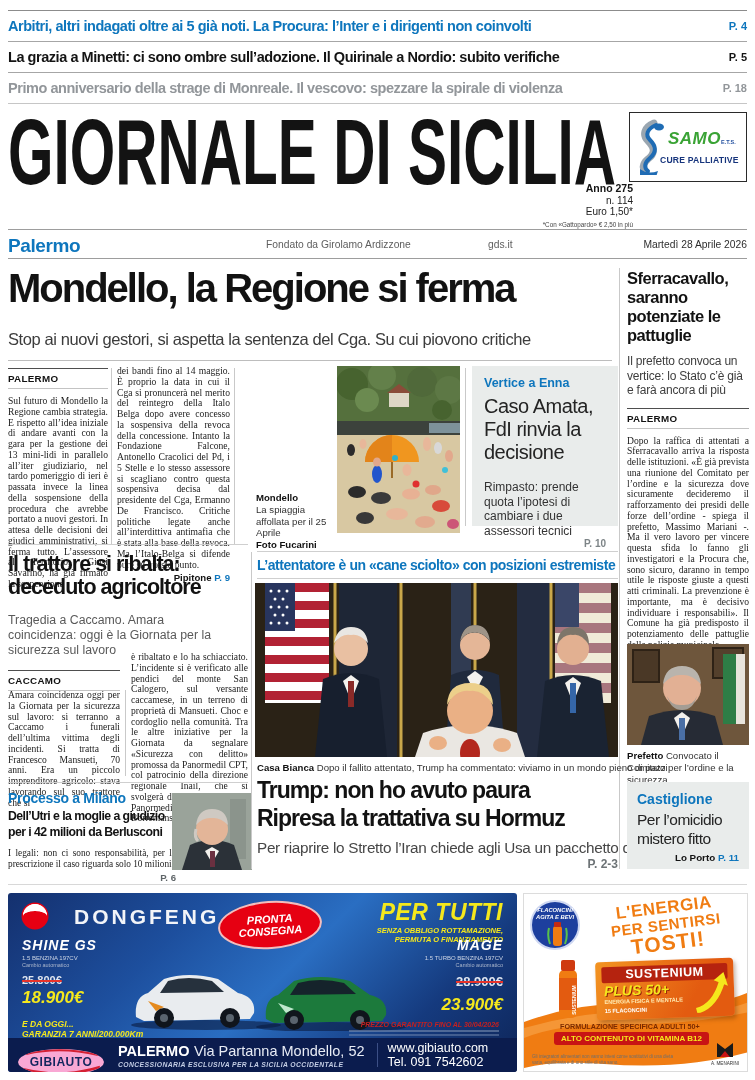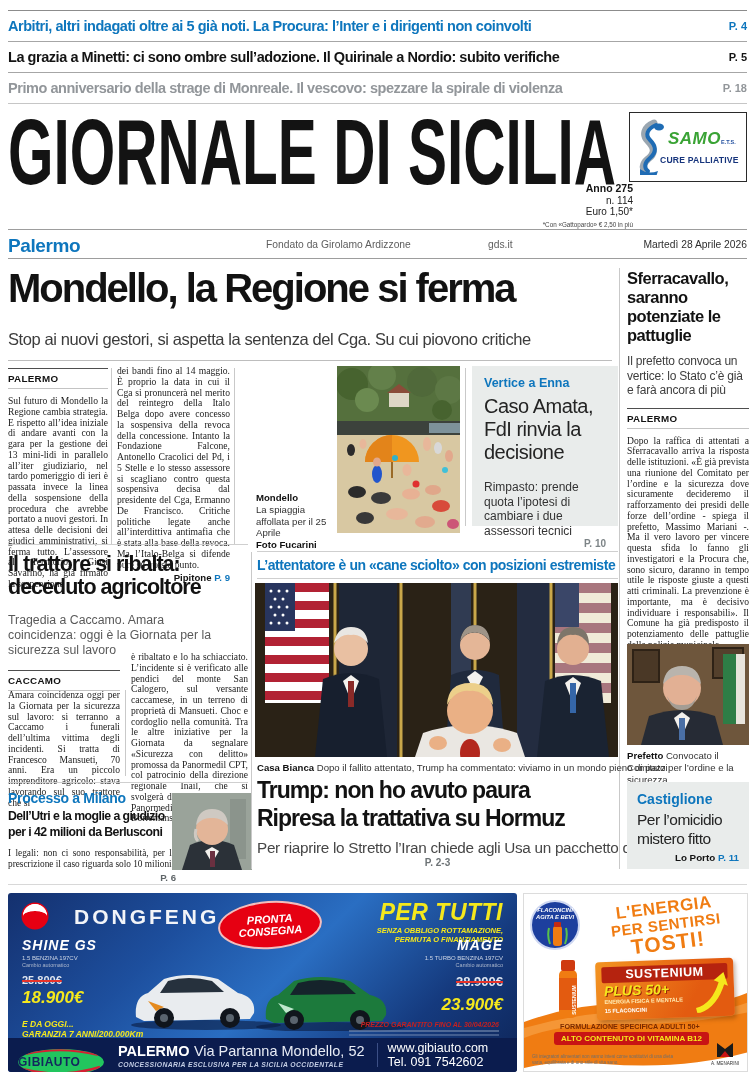--- a/index.html
+++ b/index.html
@@ -281,21 +281,21 @@
   </svg>
 
   <div class="abs capt nw" style="left:257px; top:762px; width:361px;">
     <b>Casa Bianca</b> <span>Dopo il fallito attentato, Trump ha commentato: viviamo in un mondo pieno di pazzi</span>
   </div>
 
   <div class="abs" style="left:257px; top:776px; width:361px;">
     <div class="nw" style="font-weight:bold; font-size:23px; line-height:28px; letter-spacing:-1px; color:#121212;">Trump: non ho avuto paura</div>
     <div class="nw" style="font-weight:bold; font-size:23px; line-height:28px; letter-spacing:-1px; color:#121212;">Ripresa la trattativa su Hormuz</div>
     <div class="nw" style="font-size:15.3px; letter-spacing:-0.3px; color:#464646; margin-top:7px;">Per riaprire lo Stretto l’Iran chiede agli Usa un pacchetto di concessioni</div>
-    <div style="text-align:center; font-weight:bold; font-size:10px; color:#6d7376;">P. 2-3</div>
+    <div style="text-align:right; font-weight:bold; font-size:12px; color:#6d7376;">P. 2-3</div>
   </div>
 
   <div class="abs" style="left:627px; top:269px; width:122px;">
     <div style="font-weight:bold; font-size:16.5px; line-height:19px; letter-spacing:-0.5px; color:#121212;">Sferracavallo, saranno potenziate le pattuglie</div>
     <div style="font-size:12px; line-height:14.5px; color:#3e3e3e; letter-spacing:-0.2px; margin-top:9px;">Il prefetto convoca un vertice: lo Stato c’è già e farà ancora di più</div>
     <div class="kick" style="margin-top:10px;">PALERMO</div>
     <div class="serif" style="margin-top:7px;">Dopo la raffica di attentati a Sferracavallo arriva la risposta delle istituzioni. «È già prevista una riunione del Comitato per l’ordine e la sicurezza dove sicuramente decideremo il rafforzamento dei presidi delle forze dell’ordine - spiega il prefetto, Massimo Mariani -. Ma il vero lavoro per vincere questa sfida lo fanno gli investigatori e la Procura che, sono sicuro, daranno in tempo utile le risposte giuste a questi atti criminali. La prevenzione è importante, ma è decisivo individuare i responsabili». Il Comune ha già predisposto il potenziamento delle pattuglie della polizia municipale.</div>
     <div class="byl" style="margin-top:2px;">
       <span>Macaluso, Transirico</span><br>
       <span class="pg" style="color:#111;">P. 14-15</span>
@@ -389,21 +389,21 @@
 
     <div class="abs" style="left:14px; top:126px;">
       <div style="font-weight:bold; font-style:italic; font-size:8.5px; color:#f5e81c;">E DA OGGI...</div>
       <div style="font-weight:bold; font-style:italic; font-size:8.5px; color:#f5e81c;">GARANZIA 7 ANNI/200.000Km</div>
     </div>
     <div class="abs nw" style="right:18px; top:128px; font-weight:bold; font-style:italic; font-size:7px; color:#c42020;">PREZZO GARANTITO FINO AL 30/04/2026</div>
     <div class="abs" style="right:18px; top:137px; width:150px; height:2px; background:#7f93b5; opacity:0.55;"></div>
     <div class="abs" style="right:18px; top:141px; width:150px; height:2px; background:#7f93b5; opacity:0.45;"></div>
 
     <div class="abs" style="left:0; bottom:0; width:100%; height:34px; background:#0b1c4e; display:flex; align-items:center;">
-      <div style="margin-left:10px; width:86px; height:26px; background:#22c55e; border-radius:50%; display:flex; align-items:center; justify-content:flex-start; position:relative; overflow:hidden;margin-top:13px;">
+      <div style="margin-left:10px; width:86px; height:26px; background:#f9a8d4; border-radius:50%; display:flex; align-items:center; justify-content:center; position:relative; overflow:hidden;margin-top:13px;">
         <svg class="abs" style="left:0; top:0;" width="86" height="26">
             <path d="M4,20 Q43,30 82,18" stroke="#d42033" stroke-width="2.5" fill="none"></path>
             <path d="M8,5 Q43,-3 80,6" stroke="#d42033" stroke-width="2" fill="none"></path>
           </svg>
         <span style="font-size:12px; color:#13265e; letter-spacing:0.5px; position:relative;"><b>GIBIAUTO</b></span>
       </div>
       <div style="margin-left:14px;">
         <div class="nw"><span style="font-weight:bold; font-size:14.5px; color:#fff;">PALERMO</span>
         <span style="font-size:14.5px; color:#e8ecf5;">Via Partanna Mondello, 52</span></div>
         <div class="nw" style="font-weight:bold; font-style:italic; font-size:6.8px; color:#c3cde4; letter-spacing:0.4px; margin-top:1px;">CONCESSIONARIA ESCLUSIVA PER LA SICILIA OCCIDENTALE</div>

